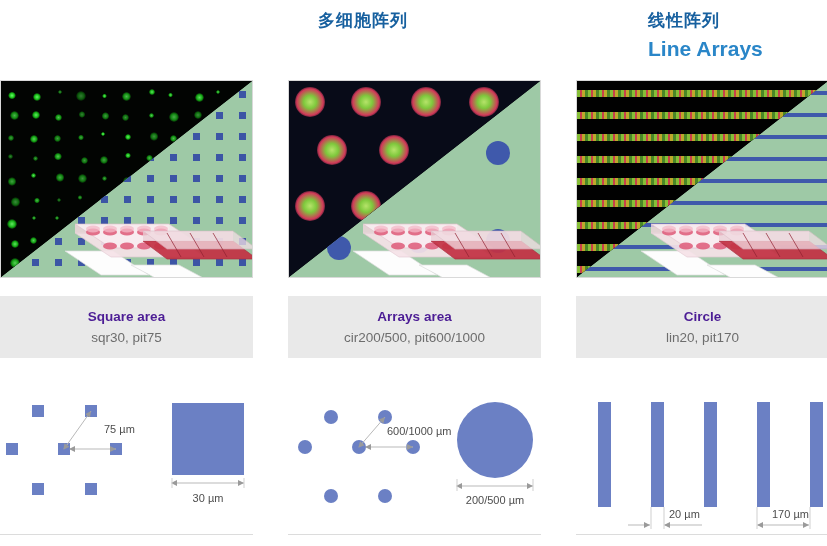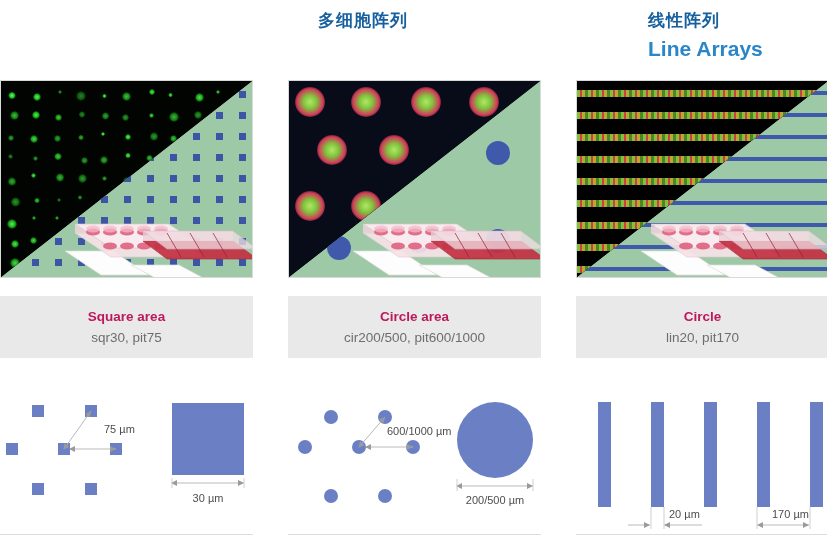--- a/index.html
+++ b/index.html
@@ -77,21 +77,21 @@
   
   .slides{position:absolute;left:56px;bottom:-4px;width:200px;height:92px;}
 
   
   .info{
     margin-top:18px;width:253px;height:62px;
     background:#e9e9e9;box-sizing:border-box;
     display:flex;flex-direction:column;
     align-items:center;justify-content:center;
   }
-  .info .t{font-size:13.5px;font-weight:700;color:#be185d;line-height:20px;}
+  .info .t{font-size:13.5px;font-weight:700;color:#4c1d95;line-height:20px;}
   .info .s{font-size:13.5px;color:#6d6d6d;line-height:21px;}
 
   
   .sch{
     position:relative;margin-top:25px;
     width:253px;height:152px;
     border-bottom:1px solid #dcdcdc;
     box-sizing:border-box;background:#fff;
   }
   .sch svg{display:block;}
@@ -494,21 +494,21 @@
 
   <div class="cols">
     <div class="col">
       <div class="info">
         <div class="t">Square area</div>
         <div class="s">sqr30, pit75</div>
       </div>
     </div>
     <div class="col">
       <div class="info">
-        <div class="t">Circle area</div>
+        <div class="t">Arrays area</div>
         <div class="s">cir200/500, pit600/1000</div>
       </div>
     </div>
     <div class="col">
       <div class="info">
         <div class="t">Circle</div>
         <div class="s">lin20, pit170</div>
       </div>
     </div>
   </div>

